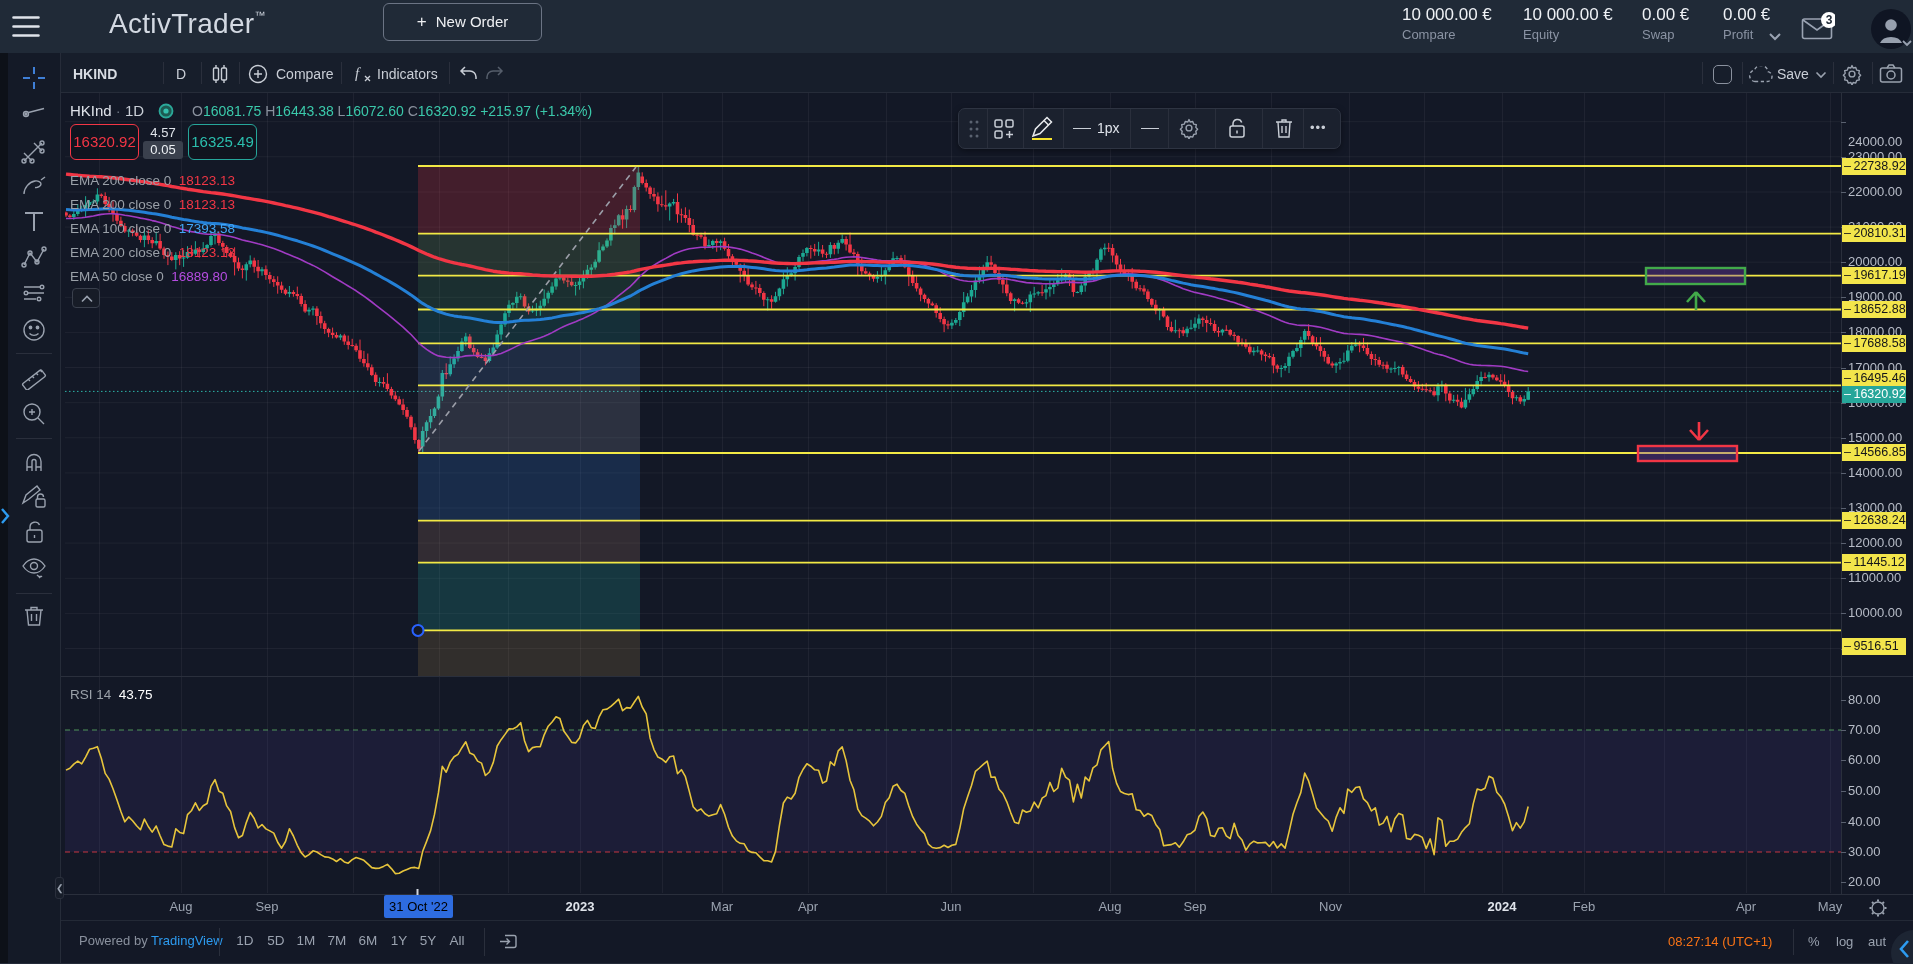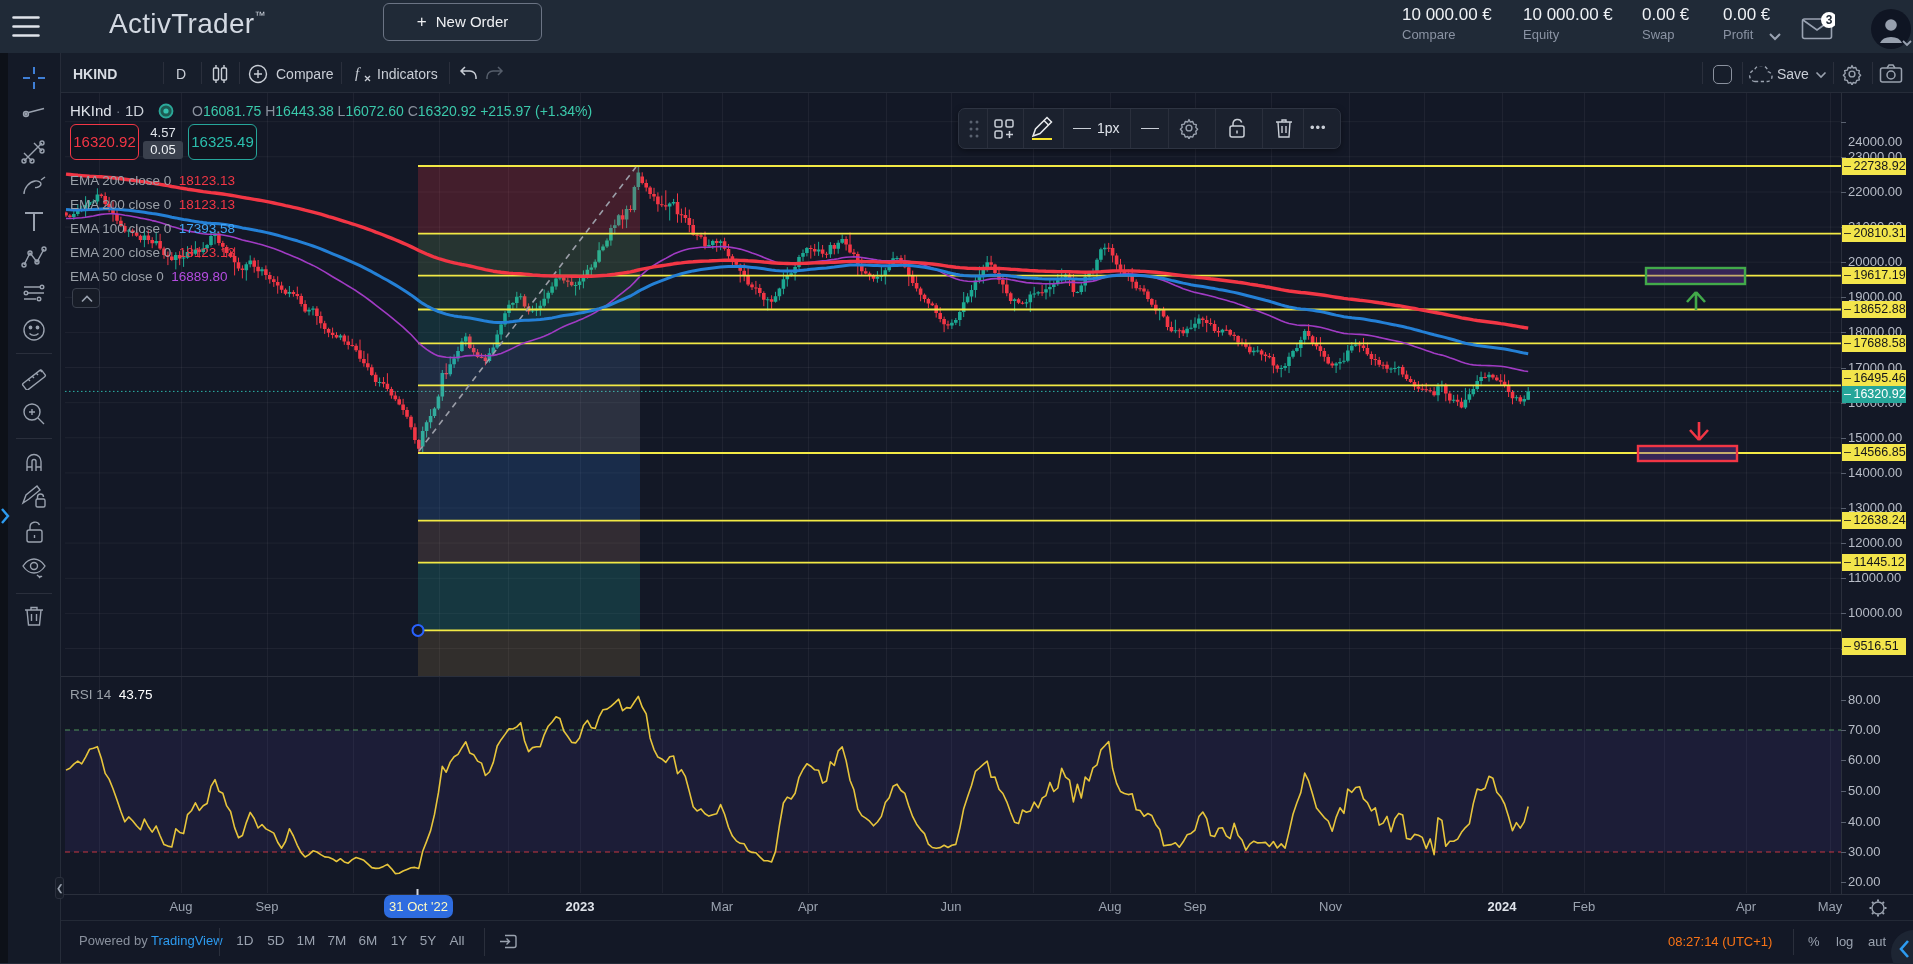--- a/index.html
+++ b/index.html
@@ -11,21 +11,21 @@
 .tf { color:#9aa2af; font-size:13.5px; }
 .dim2 { color:#8a919e; }
 .tealv { color:#3bc9ab; }
 .ybx { position:absolute; left:1842px; width:64px; height:17px; background:#f3e54b; color:#15161a;
   font-size:12.5px; line-height:17px; padding-left:2px; white-space:nowrap; }
 .tbx { position:absolute; left:1842px; width:64px; height:17px; background:#26a69a; color:#fff;
   font-size:12.5px; line-height:17px; padding-left:2px; white-space:nowrap; }
 .sepv { position:absolute; width:1px; background:#2a2f3c; }
 .seph { position:absolute; height:1px; background:#2a2f3c; }
 .chip { position:absolute; left:384px; top:895px; width:69px; height:23px; background:#2e6ce0;
-  border-radius:7px; color:#fef9c3; font-size:13px; line-height:23px; text-align:center; }
+  border-radius:2px; color:#000000; font-size:13px; line-height:23px; text-align:center; }
 .nob { position:absolute; left:383px; top:3px; width:159px; height:38px; border:1px solid #6b7484;
   border-radius:6px; color:#eef0f3; font-size:15px; line-height:36px; text-align:center; }
 </style></head>
 <body>
 <div id="app">
   <div style="position:absolute;left:0;top:0;width:1913px;height:53px;background:#202a37"></div>
   <div style="position:absolute;left:61px;top:53px;width:1852px;height:40px;background:#171e2b;border-bottom:1px solid #262c39"></div>
   <div style="position:absolute;left:8px;top:53px;width:53px;height:910px;background:#141a27;border-right:1px solid #262c39"></div>
   <div style="position:absolute;left:61px;top:93px;width:1780px;height:870px;background:#131826"></div>
   <div style="position:absolute;left:1841px;top:93px;width:72px;height:870px;background:#131826"></div>

